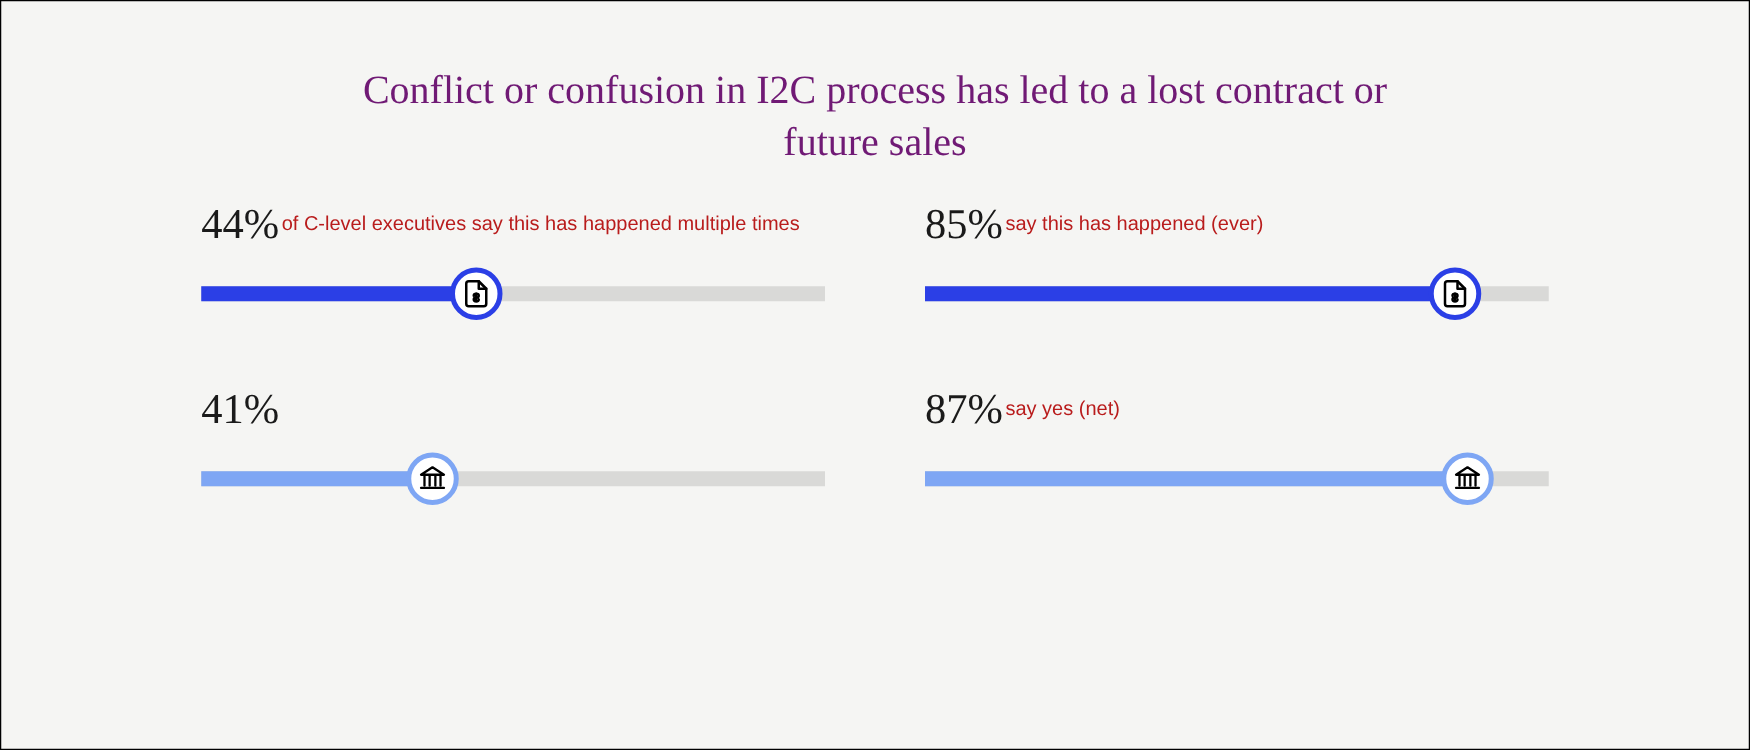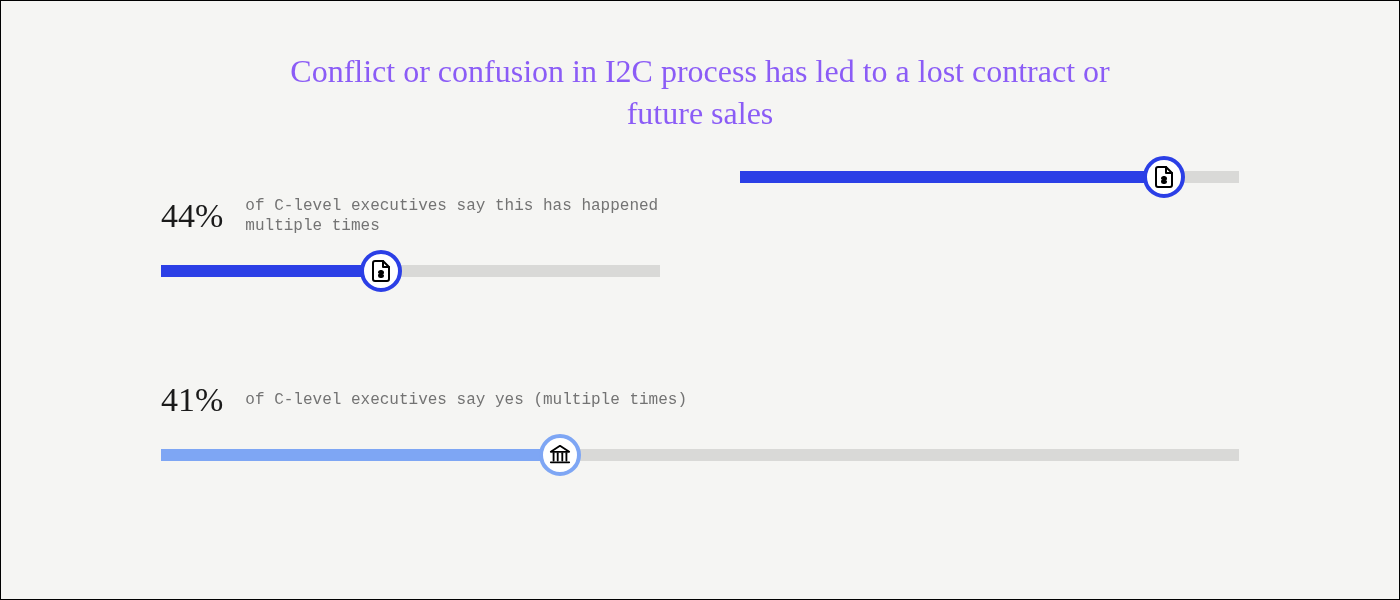--- a/index.html
+++ b/index.html
@@ -13,49 +13,48 @@
   }
   .section { margin-bottom: 48px; }
   .section-title {
     text-align: center;
     font-size: 32px;
     font-weight: 400;
     line-height: 1.3;
     margin: 0 auto 22px auto;
     max-width: 820px;
     font-family: Georgia, 'Times New Roman', serif;
-    color: #8b5cf6;
+    color: #701a75;
   }
   .row {
     display: flex;
     gap: 80px;
   }
   .stat {
     flex: 1;
     min-width: 0;
   }
   .stat-head {
     display: flex;
     align-items: center;
-    gap: 22px;
+    gap: 2px;
     margin-bottom: 10px;
     min-height: 48px;
-    margin-top: 36px;
   }
   .pct {
     font-size: 34px;
     font-weight: 400;
     font-family: Georgia, 'Times New Roman', serif;
     white-space: nowrap;
   }
   .desc {
     font-size: 16px;
     line-height: 1.25;
-    font-family: Liberation Mono, monospace;
-    color: #737373;
+    font-family: Liberation Sans, sans-serif;
+    color: #b91c1c;
   }
   .bar-wrap {
     position: relative;
     height: 42px;
   }
   .track {
     position: absolute;
     left: 0; right: 0;
     top: 50%;
     transform: translateY(-50%);
@@ -105,20 +104,24 @@
                 <polyline points="14 2 14 8 20 8"></polyline>
                 <path d="M12 18v-6"></path>
                 <path d="M10 13.5c0-.8.9-1.5 2-1.5s2 .7 2 1.5-.9 1.5-2 1.5-2 .7-2 1.5.9 1.5 2 1.5 2-.7 2-1.5"></path>
               </svg>
           </span>
         </div>
       </div>
     </div>
 
     <div class="stat">
+      <div class="stat-head">
+        <span class="pct">85%</span>
+        <span class="desc">say this has happened (ever)</span>
+      </div>
       <div class="bar-wrap">
         <div class="track"></div>
         <div class="fill" style="width:85%;background:#2b3fe6;"></div>
         <div class="marker" style="left:85%;border:4px solid #2b3fe6;">
           <span>
             <svg width="24" height="24" viewBox="0 0 24 24" fill="none" stroke="#000" stroke-width="2" stroke-linecap="round" stroke-linejoin="round">
                 <path d="M14 2H6a2 2 0 0 0-2 2v16a2 2 0 0 0 2 2h12a2 2 0 0 0 2-2V8z"></path>
                 <polyline points="14 2 14 8 20 8"></polyline>
                 <path d="M12 18v-6"></path>
                 <path d="M10 13.5c0-.8.9-1.5 2-1.5s2 .7 2 1.5-.9 1.5-2 1.5-2 .7-2 1.5.9 1.5 2 1.5 2-.7 2-1.5"></path>
@@ -130,35 +133,56 @@
 
   </div>
 </div>
 
 <div class="section">
   <div class="row">
 
     <div class="stat">
       <div class="stat-head">
         <span class="pct">41%</span>
-        <span class="desc">of C-level executives say yes (multiple times)</span>
       </div>
       <div class="bar-wrap">
         <div class="track"></div>
         <div class="fill" style="width:37%;background:#7ea6f4;"></div>
         <div class="marker" style="left:37%;border:4px solid #7ea6f4;">
           <span>
             <svg width="22" height="22" viewBox="0 0 24 24" fill="none" stroke="#000" stroke-width="2" stroke-linecap="round" stroke-linejoin="round">
                 <polygon points="12 2 22 8.5 2 8.5 12 2"></polygon>
                 <line x1="5" y1="10" x2="5" y2="18"></line>
                 <line x1="9.5" y1="10" x2="9.5" y2="18"></line>
                 <line x1="14.5" y1="10" x2="14.5" y2="18"></line>
                 <line x1="19" y1="10" x2="19" y2="18"></line>
                 <line x1="2" y1="20" x2="22" y2="20"></line>
               </svg>
           </span>
         </div>
       </div>
     </div>
 
+    <div class="stat">
+      <div class="stat-head">
+        <span class="pct">87%</span>
+        <span class="desc">say yes (net)</span>
+      </div>
+      <div class="bar-wrap">
+        <div class="track"></div>
+        <div class="fill" style="width:87%;background:#7ea6f4;"></div>
+        <div class="marker" style="left:87%;border:4px solid #7ea6f4;">
+          <span>
+            <svg width="22" height="22" viewBox="0 0 24 24" fill="none" stroke="#000" stroke-width="2" stroke-linecap="round" stroke-linejoin="round">
+                <polygon points="12 2 22 8.5 2 8.5 12 2"></polygon>
+                <line x1="5" y1="10" x2="5" y2="18"></line>
+                <line x1="9.5" y1="10" x2="9.5" y2="18"></line>
+                <line x1="14.5" y1="10" x2="14.5" y2="18"></line>
+                <line x1="19" y1="10" x2="19" y2="18"></line>
+                <line x1="2" y1="20" x2="22" y2="20"></line>
+              </svg>
+          </span>
+        </div>
+      </div>
+    </div>
 
   </div>
 </div>
 
 </body></html>

